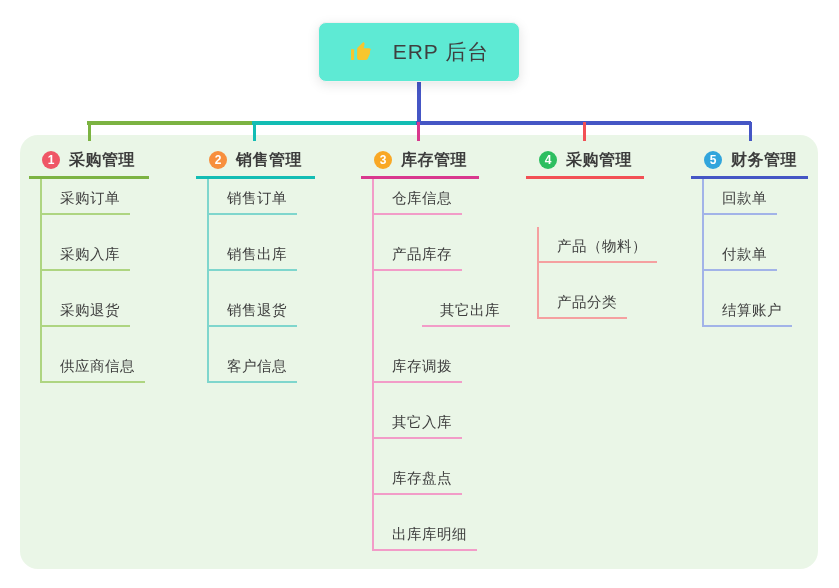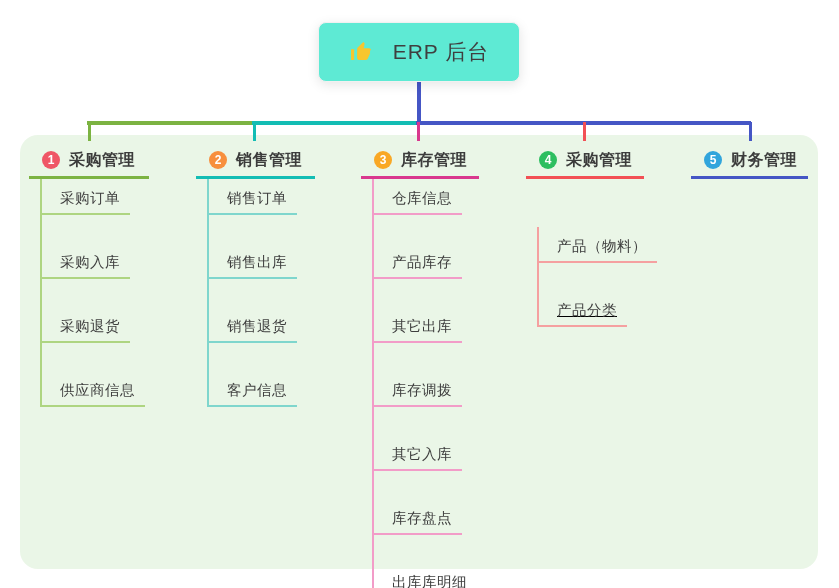--- a/index.html
+++ b/index.html
@@ -35,21 +35,21 @@
     width:18px;height:18px;border-radius:50%;
     color:#fff;font-size:12px;font-weight:bold;line-height:18px;
     text-align:center;flex:0 0 18px;
   }
   .branch-title{font-size:16px;font-weight:600;color:#3c3c3c;letter-spacing:0.5px;}
   .branch-items{
     list-style:none;margin:0 0 0 11px;padding:0;
     border-left:2px solid #ccc;width:max-content;
   }
   .branch-items li{
-    height:64px;width:max-content;box-sizing:border-box;
+    height:56px;width:max-content;box-sizing:border-box;
     display:flex;align-items:flex-end;
     padding:0 10px 5px 18px;
     border-bottom:2px solid #ccc;
   }
   .branch-items li:first-child{height:36px;}
   .item-label{font-size:14.5px;color:#3e3e3e;white-space:nowrap;letter-spacing:0.5px;}
 </style>
 </head>
 <body>
 
@@ -122,21 +122,21 @@
       <span class="badge" style="background: rgb(249, 168, 37);">3</span>
       <span class="branch-title">库存管理</span>
     </header>
     <ul class="branch-items" style="border-left-color: rgb(242, 156, 200);">
         <li style="border-bottom-color: rgb(242, 156, 200);">
           <span class="item-label">仓库信息</span>
         </li>
         <li style="border-bottom-color: rgb(242, 156, 200);">
           <span class="item-label">产品库存</span>
         </li>
-        <li style="border-bottom-color: rgb(242, 156, 200);">
+        <li style="border-bottom-color: rgb(242, 156, 200); margin-left: 48px;">
           <span class="item-label">其它出库</span>
         </li>
         <li style="border-bottom-color: rgb(242, 156, 200);">
           <span class="item-label">库存调拨</span>
         </li>
         <li style="border-bottom-color: rgb(242, 156, 200);">
           <span class="item-label">其它入库</span>
         </li>
         <li style="border-bottom-color: rgb(242, 156, 200);">
           <span class="item-label">库存盘点</span>
@@ -149,25 +149,36 @@
 
   <section class="branch" style="left: 526px;">
     <header class="branch-header" style="width: 105px; border-bottom-color: rgb(242, 80, 85);">
       <span class="badge" style="background: rgb(45, 190, 96);">4</span>
       <span class="branch-title">采购管理</span>
     </header>
     <ul class="branch-items" style="border-left-color: rgb(245, 160, 160);">
         <li style="border-bottom-color: rgb(245, 160, 160); margin-top: 48px;">
           <span class="item-label">产品（物料）</span>
         </li>
-        <li style="border-bottom-color: rgb(245, 160, 160); text-decoration: underline;">
+        <li style="border-bottom-color: rgb(245, 160, 160);">
           <span class="item-label">产品分类</span>
         </li>
       </ul>
   </section>
 
   <section class="branch" style="left: 691px;">
     <header class="branch-header" style="width: 104px; border-bottom-color: rgb(69, 86, 197);">
       <span class="badge" style="background: rgb(49, 165, 220);">5</span>
       <span class="branch-title">财务管理</span>
     </header>
+    <ul class="branch-items" style="border-left-color: rgb(162, 179, 232);">
+        <li style="border-bottom-color: rgb(162, 179, 232);">
+          <span class="item-label">回款单</span>
+        </li>
+        <li style="border-bottom-color: rgb(162, 179, 232);">
+          <span class="item-label">付款单</span>
+        </li>
+        <li style="border-bottom-color: rgb(162, 179, 232);">
+          <span class="item-label">结算账户</span>
+        </li>
+      </ul>
   </section>
 </div>
 
 </body></html>

